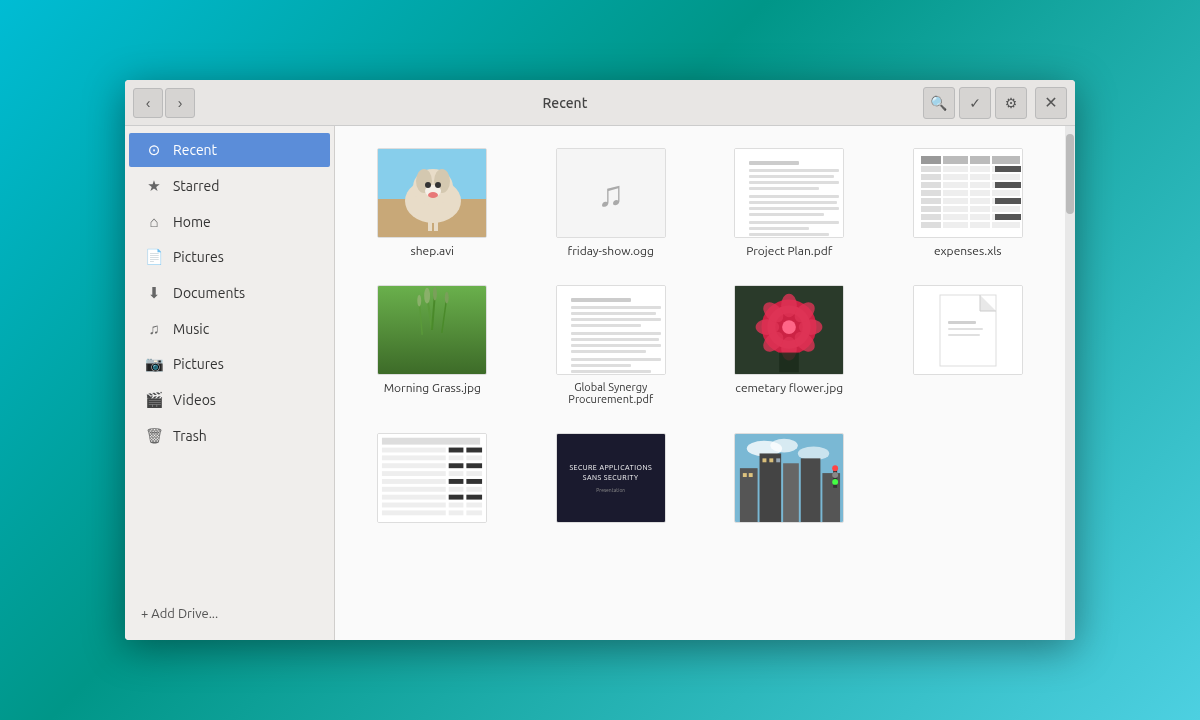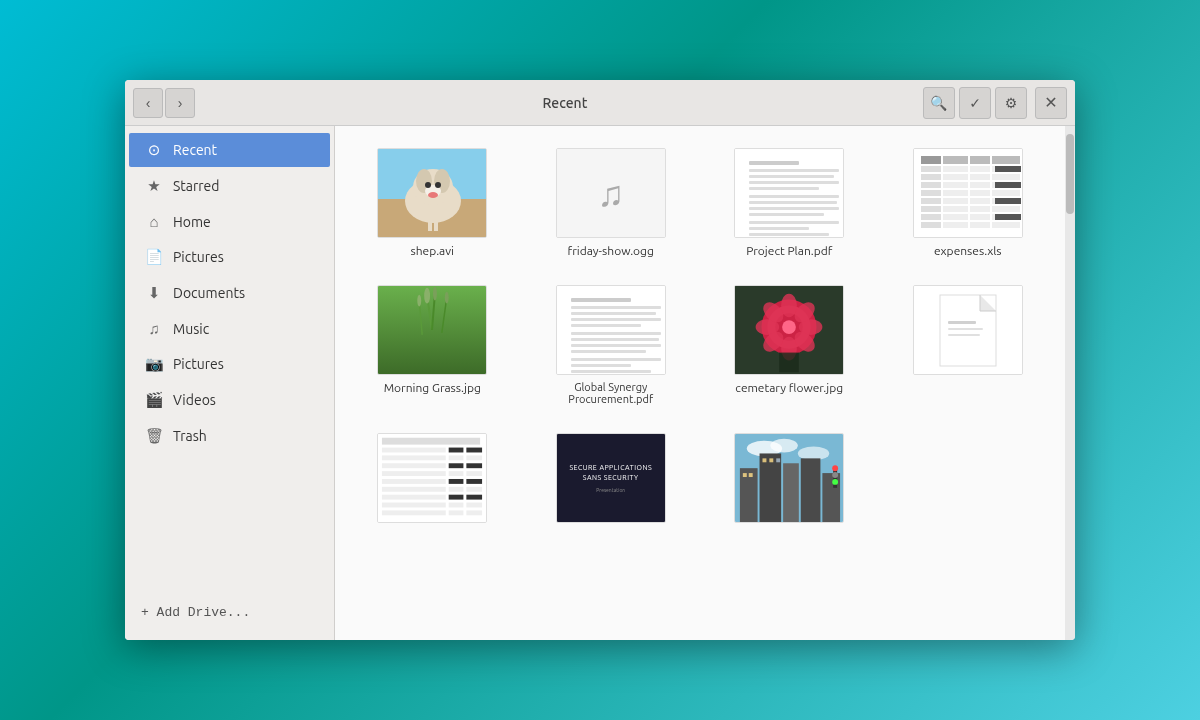--- a/index.html
+++ b/index.html
@@ -152,21 +152,20 @@
 
     .add-drive {
       display: flex;
       align-items: center;
       padding: 8px 16px;
       cursor: pointer;
       font-size: 13px;
       color: #555;
       gap: 8px;
       margin-bottom: 6px;
-      font-family: Liberation Mono, monospace;
     }
 
     
     .file-area {
       flex: 1;
       overflow-y: auto;
       padding: 16px;
       background: #fafafa;
     }
 

